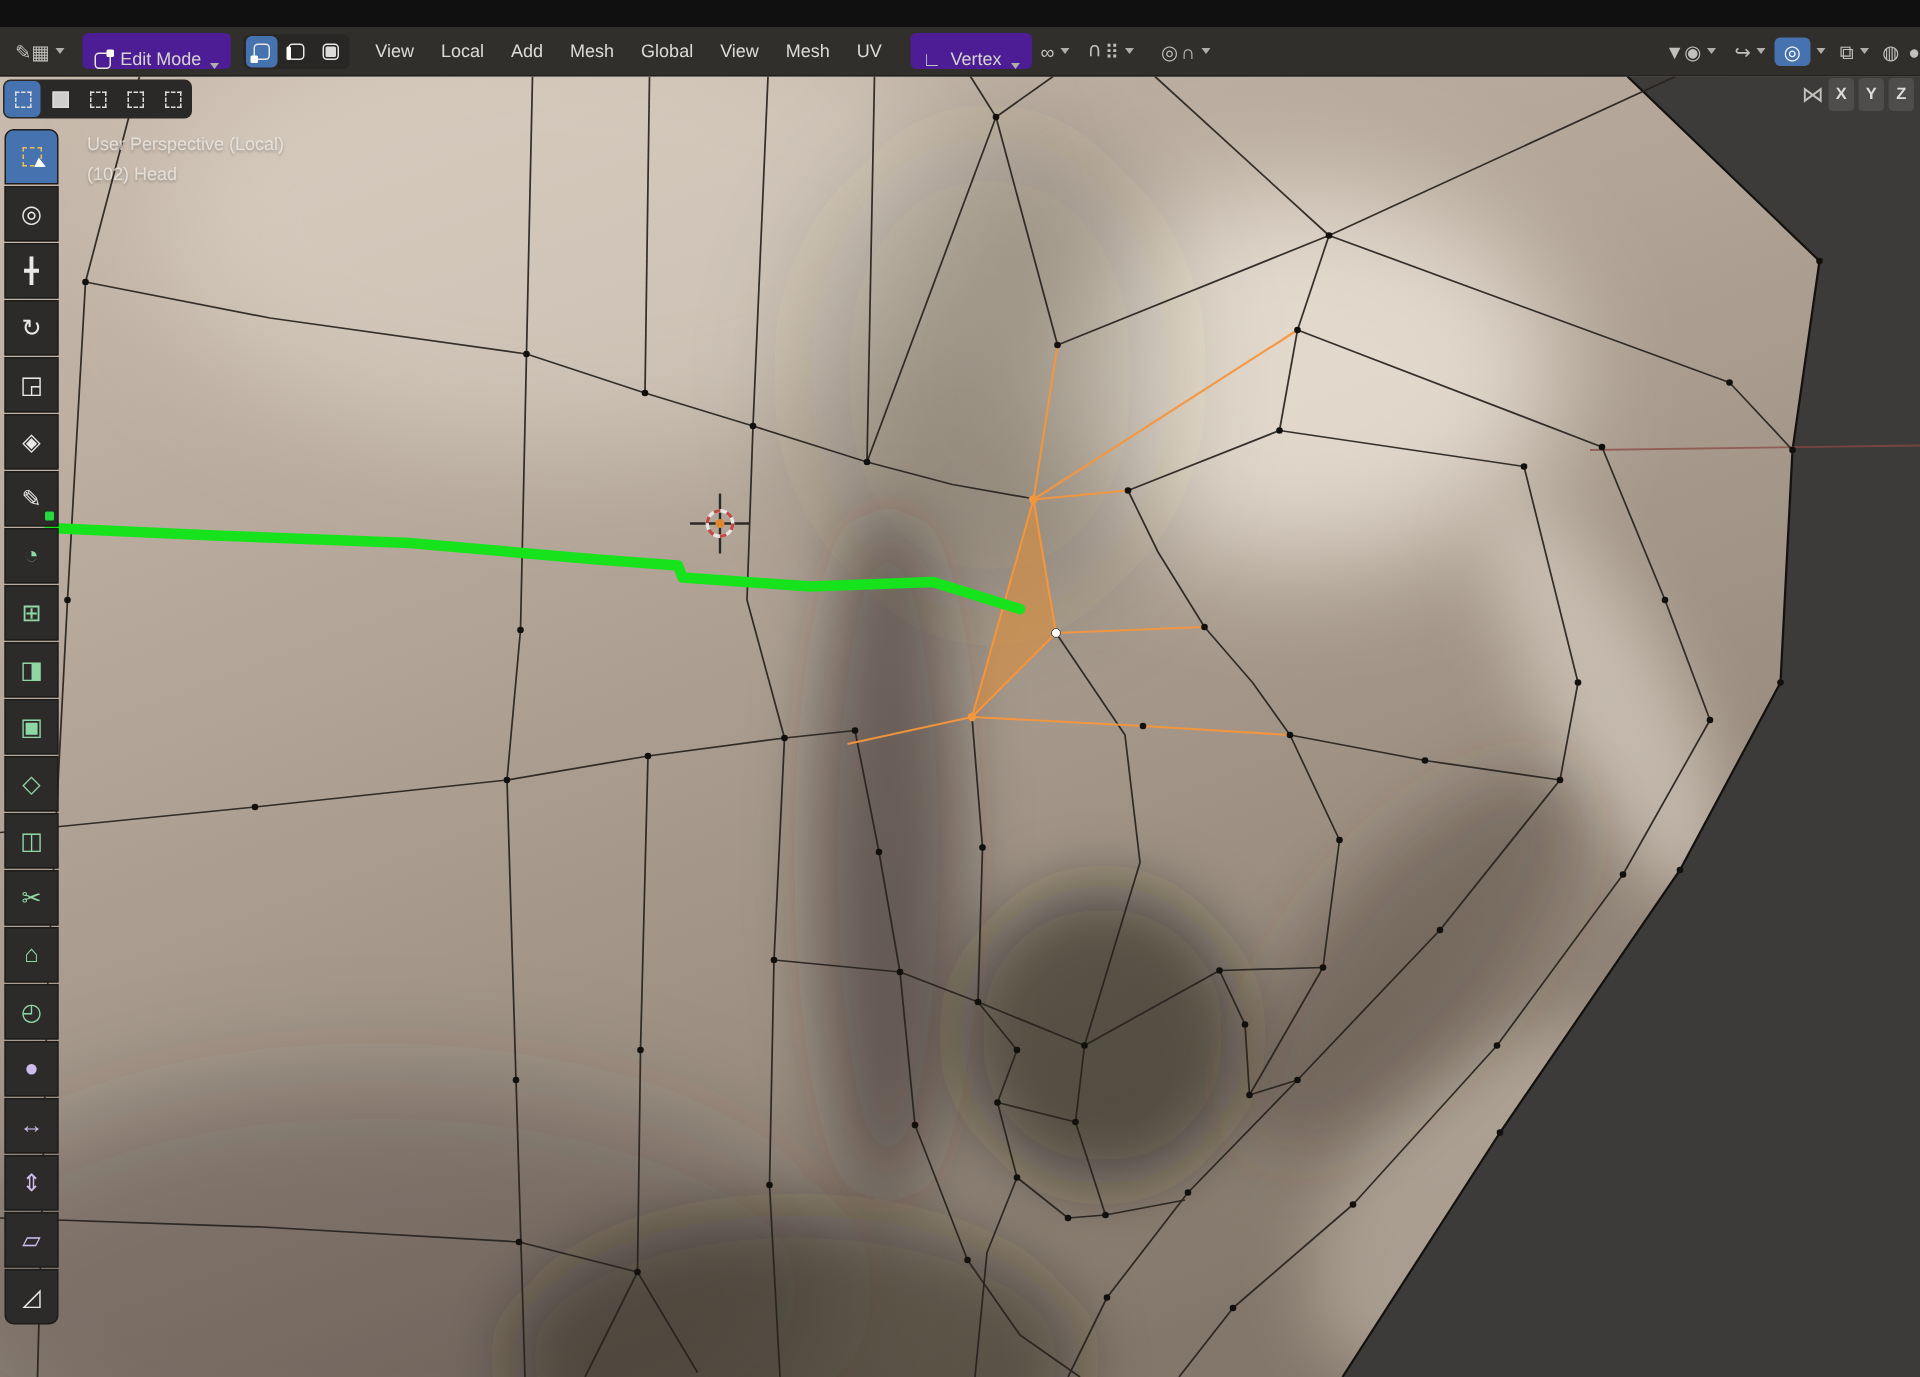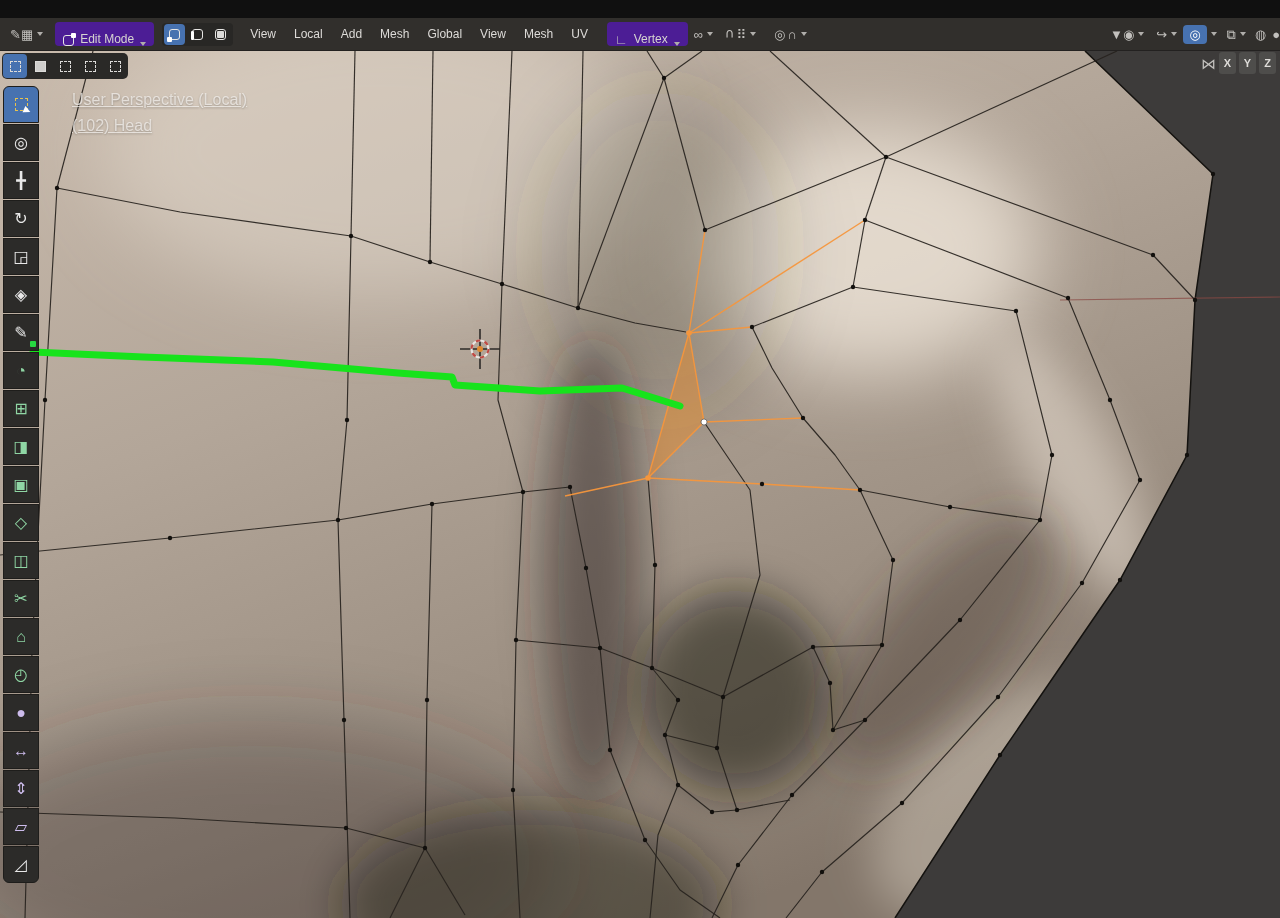--- a/index.html
+++ b/index.html
@@ -44,22 +44,22 @@
   .tool:first-child { border-radius:6px 6px 0 0; }
   .tool:last-child { border-radius:0 0 6px 6px; }
   .tool.active { background:#4772b0; }
   .tool .badge { position:absolute; right:2px; bottom:3px; width:6px; height:6px; background:#27d841; border-radius:1px; }
   .tool .selglyph { width:13px; height:13px; border:1.6px dashed #e8c24d; position:relative; }
   .tool .selglyph:after { content:"\25B6"; position:absolute; right:-4px; bottom:-5px; font-size:9px; color:#fff;
     transform:rotate(25deg); }
 
   
   #viewport { position:absolute; left:0; top:51px; width:1280px; height:867px; }
-  #vp-text { position:absolute; left:72px; top:36px; color:rgba(245,243,240,.72); font-size:16px; line-height:1.65;
-    z-index:5; text-shadow:0 1px 2px rgba(0,0,0,.25);text-decoration:underline; }
+  #vp-text { position:absolute; left:58px; top:36px; color:rgba(245,243,240,.72); font-size:12px; line-height:1.65;
+    z-index:5; text-shadow:0 1px 2px rgba(0,0,0,.25); }
 </style>
 </head>
 <body>
 <div id="app">
 
 <div id="titlestrip"></div>
 
 <div id="header">
   <div class="hbtn" style="margin-left:4px;">
     <span class="ico">✎▦</span>

